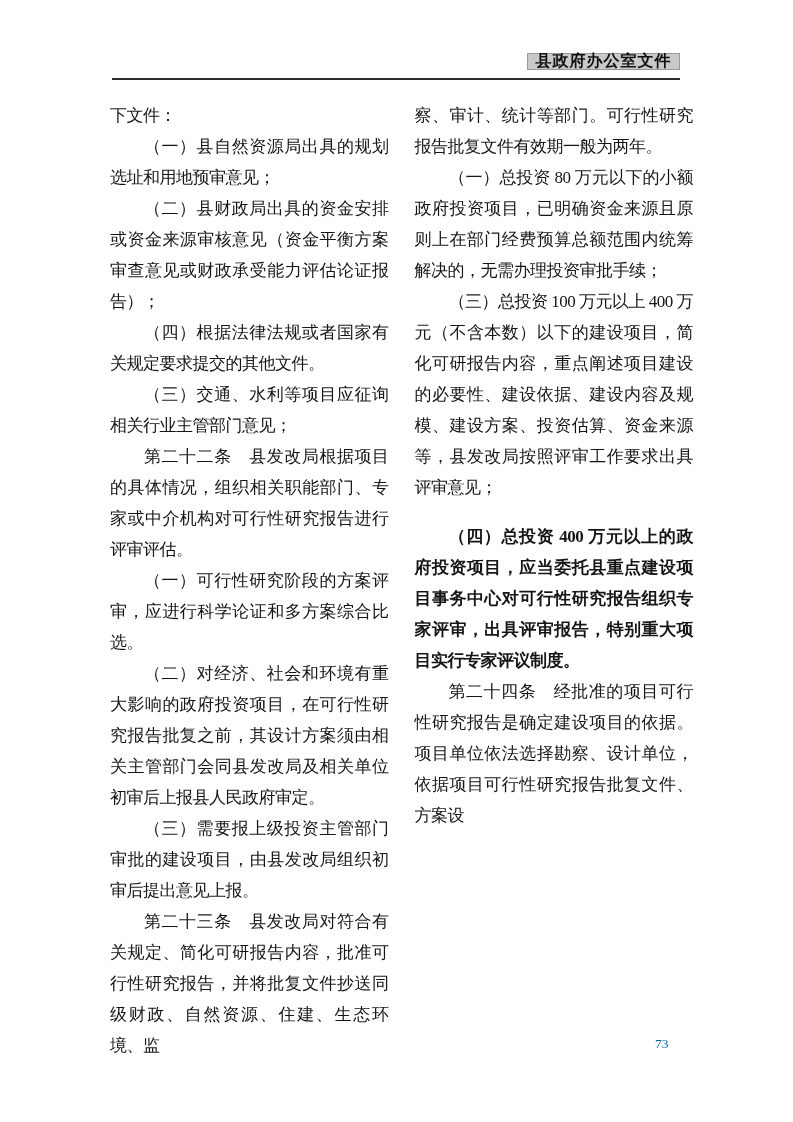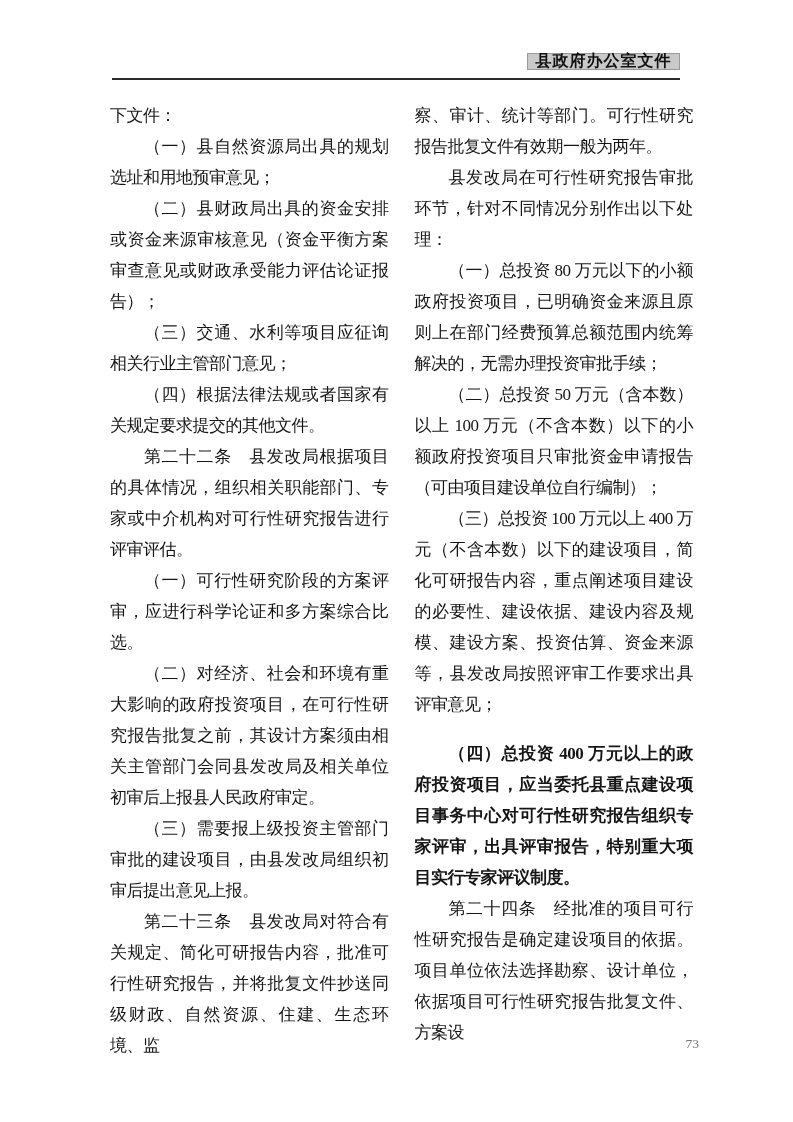--- a/index.html
+++ b/index.html
@@ -48,54 +48,52 @@
     text-align:justify;
     text-indent:34px;
     word-break:break-all;
   }
   .col p.noind { text-indent:0; }
   .col p.gap { margin-top:18px;font-weight:bold; }
   .pagenum {
     position:absolute;
     left:655px; top:1036px;
     width:44px;
-    text-align:right;
+    text-align:left;
     font-size:13.5px;
-    color:#737373;
+    color:#0369a1;
   }
 </style>
 </head>
 <body>
 
 <div class="page">
 
   <div class="header-box">
     <span>县政府办公室文件</span>
   </div>
 
   <div class="header-rule"></div>
 
   <div class="columns">
     <div class="col">
         <p class="noind">下文件：</p>
         <p>（一）县自然资源局出具的规划选址和用地预审意见；</p>
         <p>（二）县财政局出具的资金安排或资金来源审核意见（资金平衡方案审查意见或财政承受能力评估论证报告）；</p>
+        <p>（四）根据法律法规或者国家有关规定要求提交的其他文件。</p>
         <p>（三）交通、水利等项目应征询相关行业主管部门意见；</p>
-        <p>（四）根据法律法规或者国家有关规定要求提交的其他文件。</p>
         <p>第二十二条　县发改局根据项目的具体情况，组织相关职能部门、专家或中介机构对可行性研究报告进行评审评估。</p>
         <p>（一）可行性研究阶段的方案评审，应进行科学论证和多方案综合比选。</p>
         <p>（二）对经济、社会和环境有重大影响的政府投资项目，在可行性研究报告批复之前，其设计方案须由相关主管部门会同县发改局及相关单位初审后上报县人民政府审定。</p>
         <p>（三）需要报上级投资主管部门审批的建设项目，由县发改局组织初审后提出意见上报。</p>
         <p>第二十三条　县发改局对符合有关规定、简化可研报告内容，批准可行性研究报告，并将批复文件抄送同级财政、自然资源、住建、生态环境、监</p>
       </div>
     <div class="col">
         <p class="noind">察、审计、统计等部门。可行性研究报告批复文件有效期一般为两年。</p>
-        <p>县发改局在可行性研究报告审批环节，针对不同情况分别作出以下处理：</p>
         <p>（一）总投资 80 万元以下的小额政府投资项目，已明确资金来源且原则上在部门经费预算总额范围内统筹解决的，无需办理投资审批手续；</p>
-        <p>（二）总投资 50 万元（含本数）以上 100 万元（不含本数）以下的小额政府投资项目只审批资金申请报告（可由项目建设单位自行编制）；</p>
         <p>（三）总投资 100 万元以上 400 万元（不含本数）以下的建设项目，简化可研报告内容，重点阐述项目建设的必要性、建设依据、建设内容及规模、建设方案、投资估算、资金来源等，县发改局按照评审工作要求出具评审意见；</p>
         <p class="gap">（四）总投资 400 万元以上的政府投资项目，应当委托县重点建设项目事务中心对可行性研究报告组织专家评审，出具评审报告，特别重大项目实行专家评议制度。</p>
         <p>第二十四条　经批准的项目可行性研究报告是确定建设项目的依据。项目单位依法选择勘察、设计单位，依据项目可行性研究报告批复文件、方案设</p>
       </div>
   </div>
 
   <div class="pagenum">73</div>
 
 </div>
 

